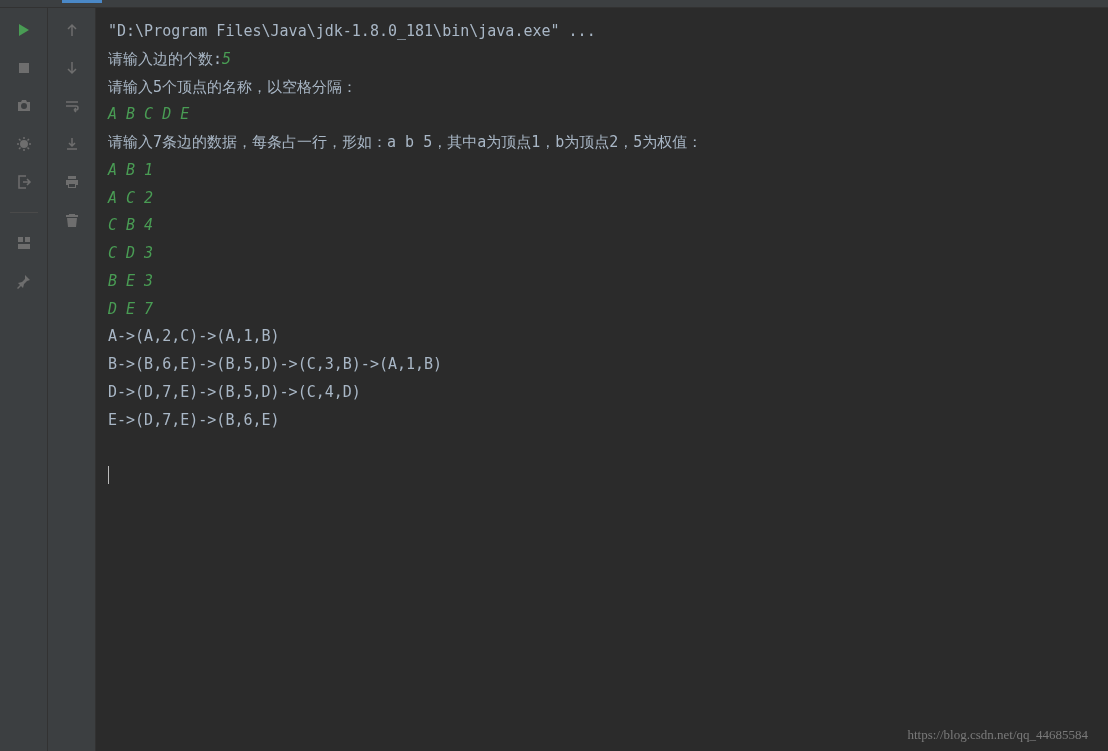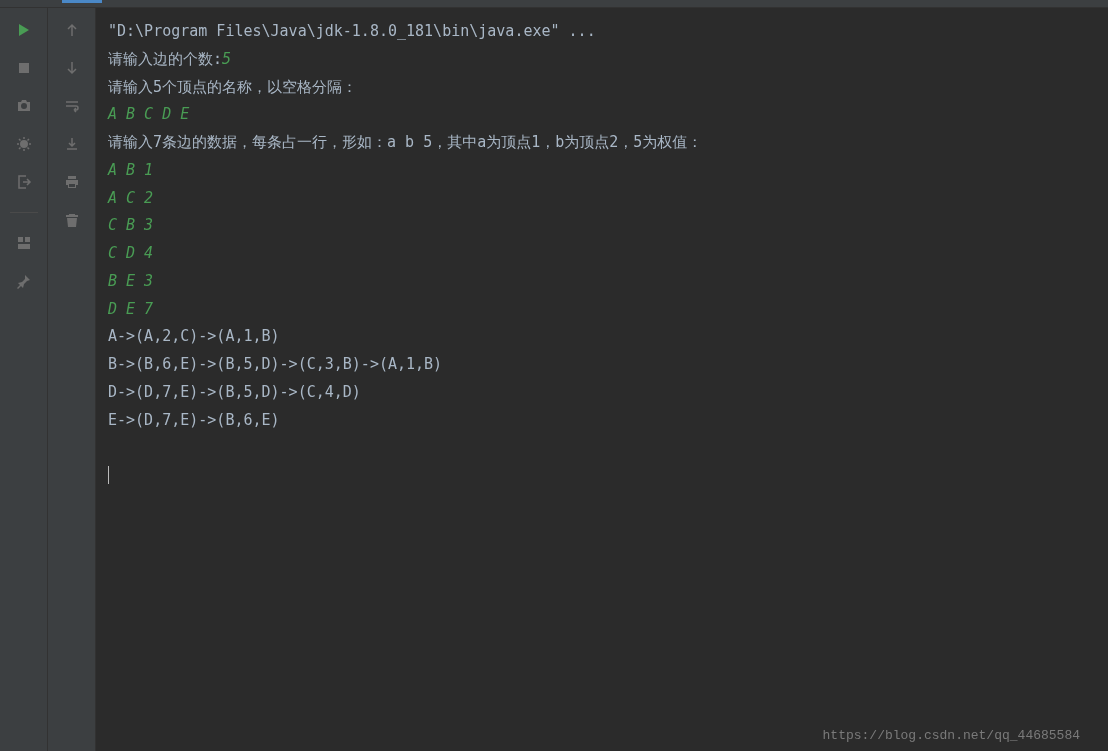--- a/index.html
+++ b/index.html
@@ -91,24 +91,24 @@
     .cursor-line {
       display: inline-block;
       width: 1px;
       height: 18px;
       background-color: #bbbbbb;
       vertical-align: text-bottom;
     }
     .watermark {
       position: absolute;
       bottom: 8px;
-      right: 28px;
+      right: 20px;
       color: #7a7a7a;
       font-size: 13px;
-      font-family: Liberation Mono, monospace;
+      font-family: Liberation Serif, serif;
     }
     .separator {
       width: 28px;
       height: 1px;
       background-color: #4a4a4a;
       margin: 2px 0;
     }
   </style>
 </head>
 <body>
@@ -195,22 +195,22 @@
   </div>
 
   <div class="console-area" id="console-content">
   <div class="console-line output-text">"D:\Program Files\Java\jdk-1.8.0_181\bin\java.exe" ...</div>
       <div class="console-line"><span class="output-text">请输入边的个数:</span><span class="input-text">5</span></div>
       <div class="console-line output-text">请输入5个顶点的名称，以空格分隔：</div>
       <div class="console-line input-text">A B C D E</div>
       <div class="console-line output-text">请输入7条边的数据，每条占一行，形如：a b 5，其中a为顶点1，b为顶点2，5为权值：</div>
       <div class="console-line input-text">A B 1</div>
       <div class="console-line input-text">A C 2</div>
-      <div class="console-line input-text">C B 3</div>
-      <div class="console-line input-text">C D 4</div>
+      <div class="console-line input-text">C B 4</div>
+      <div class="console-line input-text">C D 3</div>
       <div class="console-line input-text">B E 3</div>
       <div class="console-line input-text">D E 7</div>
       <div class="console-line output-text">A-&gt;(A,2,C)-&gt;(A,1,B)</div>
       <div class="console-line output-text">B-&gt;(B,6,E)-&gt;(B,5,D)-&gt;(C,3,B)-&gt;(A,1,B)</div>
       <div class="console-line output-text">D-&gt;(D,7,E)-&gt;(B,5,D)-&gt;(C,4,D)</div>
       <div class="console-line output-text">E-&gt;(D,7,E)-&gt;(B,6,E)</div>
       <div class="console-line output-text">&nbsp;</div>
       <div class="console-line"><span class="cursor-line"></span></div>
     </div>
 </div>

